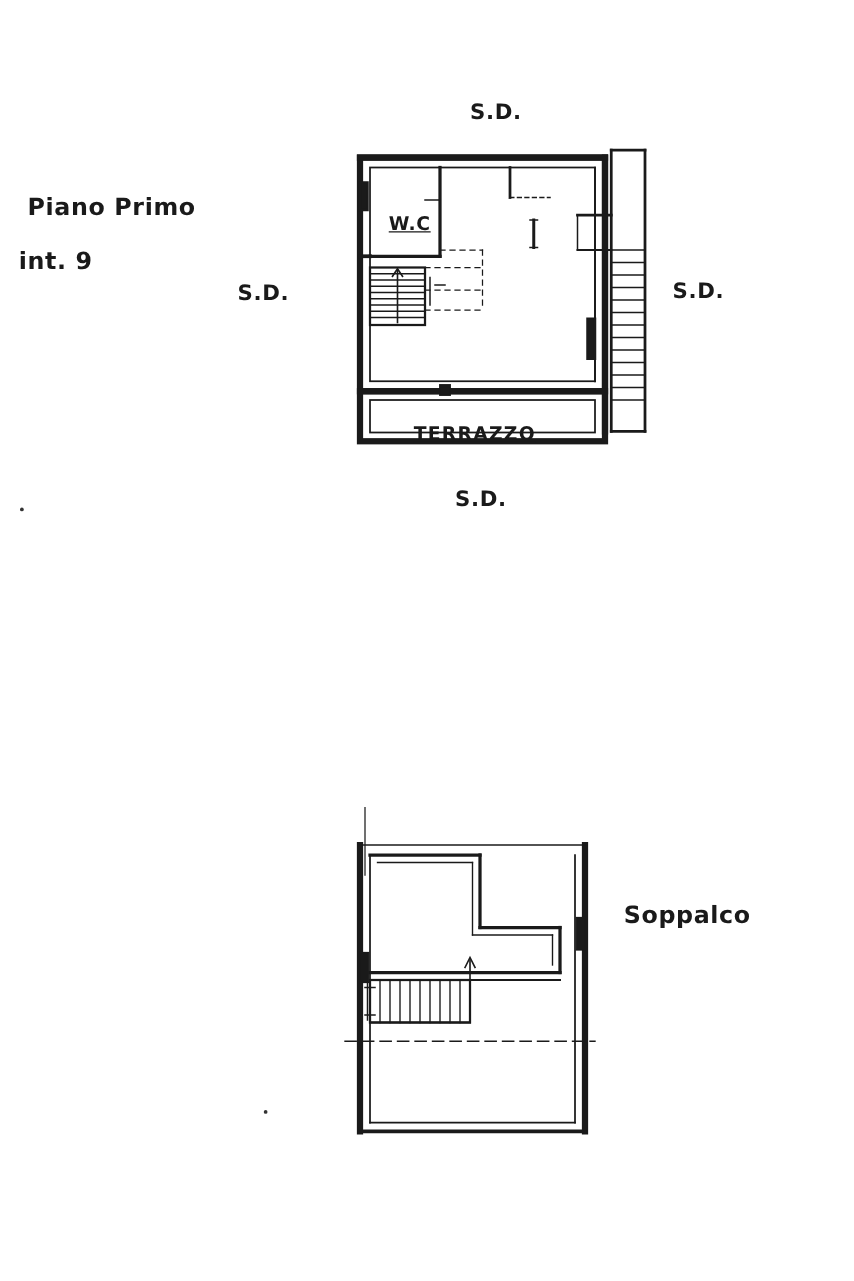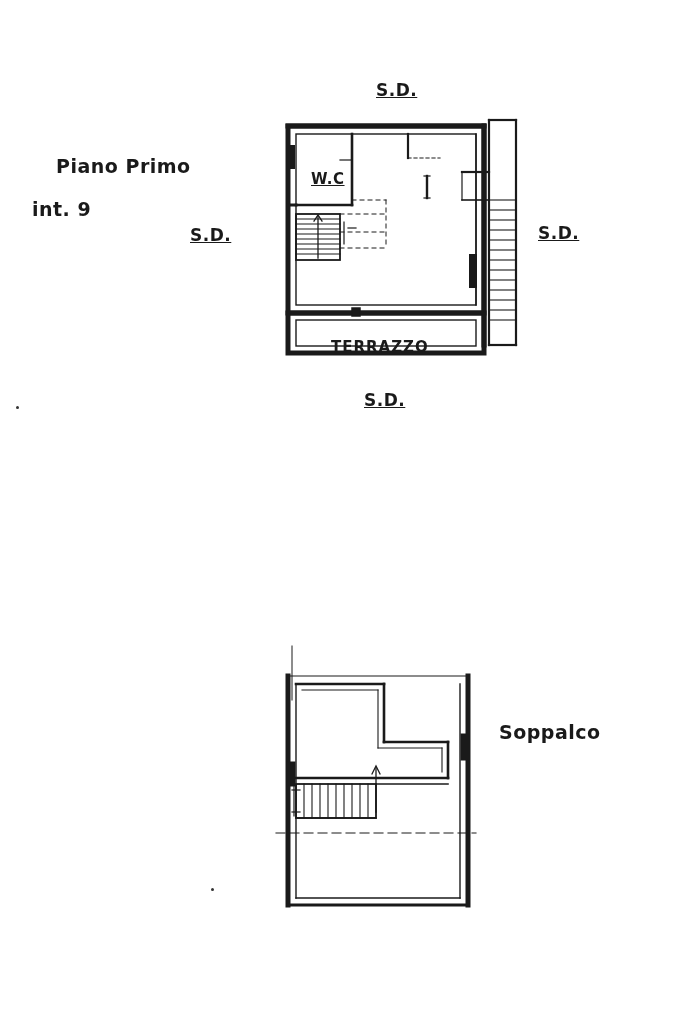--- a/index.html
+++ b/index.html
@@ -29,21 +29,20 @@
     font-weight: 600;
     text-decoration: underline;
   }
   .hand-big {
     font-size: 19px;
     font-weight: 600;
   }
   .hand-med {
     font-size: 17px;
     font-weight: 600;
-    text-decoration: underline;
   }
   .svg-layer {
     position: absolute;
     left: 0;
     top: 0;
     width: 683px;
     height: 1025px;
   }
   .tiny-dot {
     position: absolute;
@@ -198,22 +197,22 @@
 
         <rect x="288" y="762" width="7" height="24" stroke-width="1" fill="#1a1a1a"></rect>
         <rect x="461" y="734" width="7" height="26" stroke-width="1" fill="#1a1a1a"></rect>
       </g>
     </g>
   </svg>
 
   <div class="tiny-dot" style="left:16px; top:406px;"></div>
   <div class="tiny-dot" style="left:211px; top:888px;"></div>
 
-  <div class="hand hand-big" style="left:22px; top:155px;margin-left:34px;">Piano Primo</div>
-  <div class="hand hand-big" style="left:32px; top:198px;">int.  9</div>
+  <div class="hand hand-big" style="left:22px; top:155px;">Piano Primo</div>
+  <div class="hand hand-big" style="left:15px; top:198px;">int.  9</div>
 
   <div class="hand hand-med" style="left:376px; top:80px;">S.D.</div>
   <div class="hand hand-med" style="left:190px; top:225px;">S.D.</div>
   <div class="hand hand-med" style="left:538px; top:223px;">S.D.</div>
   <div class="hand hand-med" style="left:364px; top:390px;">S.D.</div>
 
   <div class="hand hand-label" style="left:311px; top:170px;">W.C</div>
   <div class="hand hand-label" style="left:331px; top:338px; letter-spacing:1px;">TERRAZZO</div>
 
   <div class="hand hand-big" style="left:499px; top:721px;">Soppalco</div>

